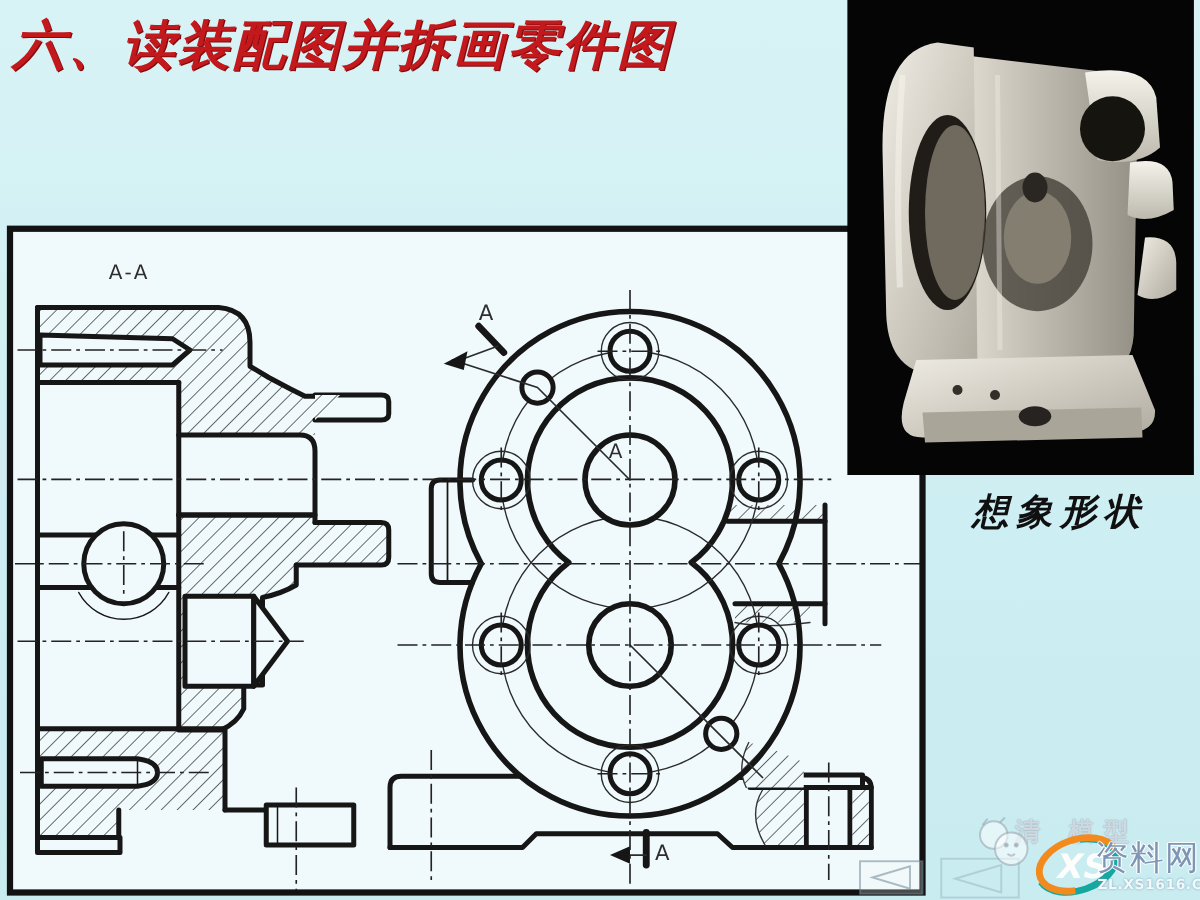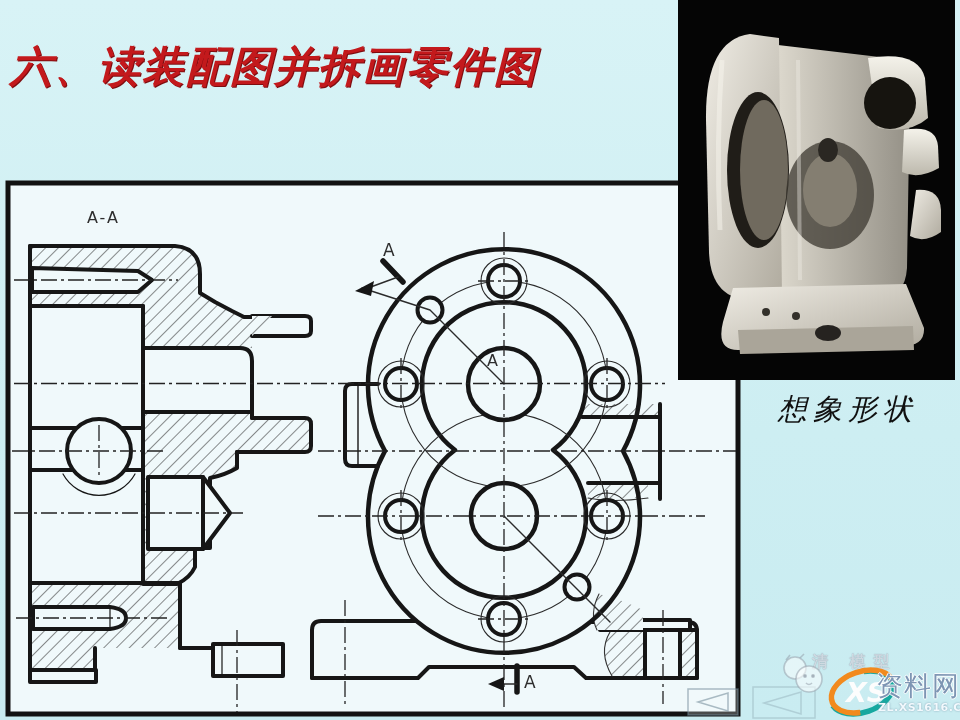--- a/index.html
+++ b/index.html
@@ -3,31 +3,31 @@
 <meta charset="utf-8">
 <style>
   html,body{margin:0;padding:0;}
   body{width:960px;height:720px;overflow:hidden;background:#d3f0f4;
        font-family:"DejaVu Sans","Liberation Sans",sans-serif;}
   .slide{position:relative;width:960px;height:720px;
          background:linear-gradient(180deg,#d8f3f6 0%,#cdeef2 60%,#c9ecf1 100%);}
 
   .title{position:absolute;left:10px;top:8px;width:560px;
          font-size:42px;font-weight:bold;font-style:italic;letter-spacing:2px;
-         color:#c3191c;text-shadow:1px 1px 0 #7e0d10;white-space:nowrap;margin-top:31px;}
+         color:#c3191c;text-shadow:1px 1px 0 #7e0d10;white-space:nowrap;}
   .subtitle{position:absolute;left:70px;top:136px;font-size:28px;font-weight:bold;
             font-style:italic;letter-spacing:3px;color:#141414;white-space:nowrap;}
-  .imagine{position:absolute;left:778px;top:390px;font-size:29px;font-weight:normal;
+  .imagine{position:absolute;left:778px;top:390px;font-size:29px;font-weight:bold;
            font-style:italic;letter-spacing:6px;color:#101010;white-space:nowrap;}
 
   .main-svg{position:absolute;left:0;top:0;}
 
   .panel3d{position:absolute;left:678px;top:0;width:277px;height:380px;background:#050505;}
 
-  .wm-faint{position:absolute;left:812px;top:652px;font-size:16px;font-weight:bold;
+  .wm-faint{position:absolute;left:812px;top:652px;font-size:20px;font-weight:bold;
             letter-spacing:8px;color:rgba(235,242,248,0.75);
             text-shadow:0 0 1px rgba(90,105,120,0.8);white-space:nowrap;}
   .wm-doodle{position:absolute;left:778px;top:652px;}
   .wm-logo{position:absolute;left:826px;top:664px;width:134px;height:56px;}
   .wm-site{position:absolute;left:876px;top:668px;font-size:27px;font-weight:normal;
            letter-spacing:1px;color:#7e96b4;
            text-shadow:-1px 0 0 rgba(255,255,255,.85),1px 0 0 rgba(255,255,255,.85),
                         0 -1px 0 rgba(255,255,255,.85),0 1px 0 rgba(255,255,255,.85);
            white-space:nowrap;}
   .wm-url{position:absolute;left:878px;top:701px;font-size:11px;font-weight:bold;

